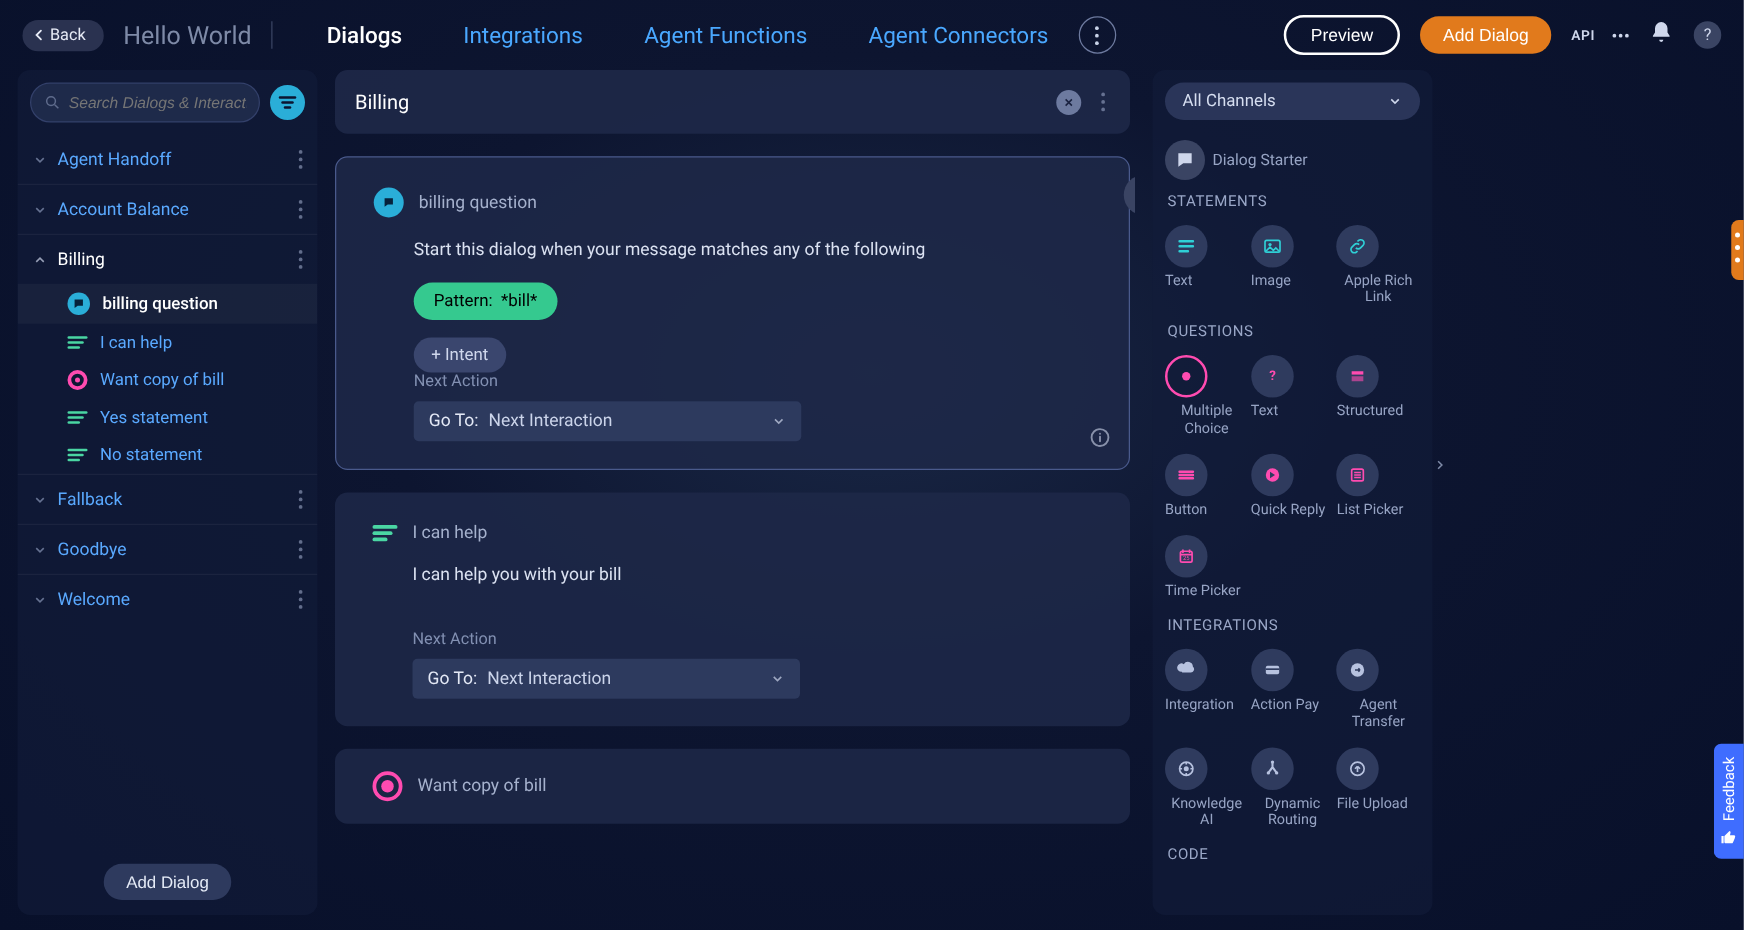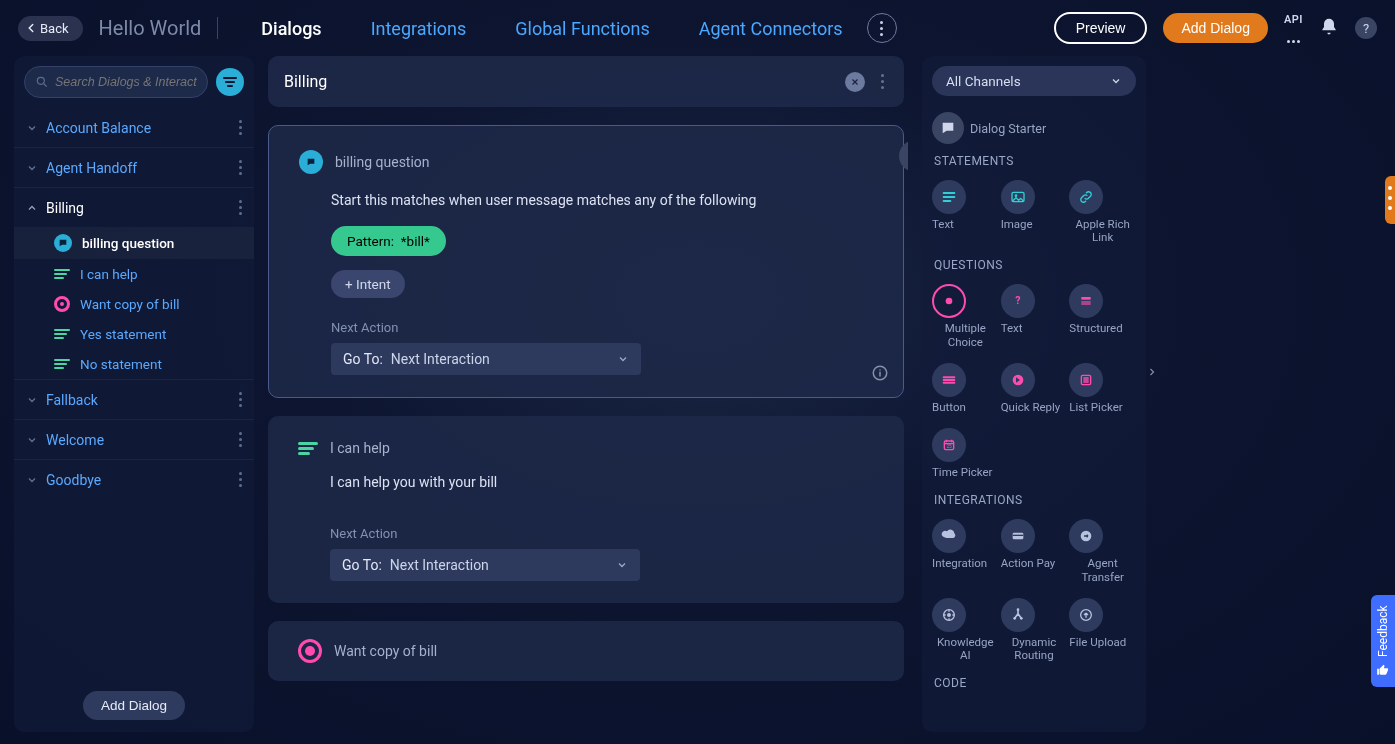--- a/index.html
+++ b/index.html
@@ -55,21 +55,21 @@
   .preview-btn {
     border: 2px solid #fff; border-radius: 20px; padding: 6px 20px;
     color: #fff; background: transparent; font-size: 14px; cursor: pointer;
   }
   .add-dialog-btn {
     background: #e17a1c; color: #fff; border-radius: 20px; padding: 7px 18px;
     font-size: 14px; cursor: pointer; border:none;
   }
   .api-icon {
     font-size: 11px; color:#cfd7ec; font-weight:600; letter-spacing:0.5px; position:relative;
-    display:flex; flex-direction:column; align-items:center; gap:14px; cursor:pointer;
+    display:flex; align-items:center; gap:14px; cursor:pointer;
   }
   .api-dots { display:flex; gap:2px;}
   .api-dots i{width:3px;height:3px;background:#cfd7ec;border-radius:50%;display:block;}
   .bell { cursor:pointer; }
   .bell svg{width:20px;height:20px;fill:#cfd7ec;}
   .help-circle {
     width:22px;height:22px;border-radius:50%;background:#3a4463;display:flex;
     align-items:center;justify-content:center;font-size:13px;color:#cfd7ec;cursor:pointer;
   }
   
@@ -162,21 +162,21 @@
   .card-head{display:flex;align-items:center;gap:12px;margin-bottom:18px;}
   .card-head .tlabel{color:#a5b1cd;font-size:14px;}
   .card-body{padding-left:32px;}
   .desc{color:#dbe2f2;font-size:14px;margin-bottom:18px;}
   .pattern-pill{
     display:inline-block;background:#35c98f;color:#000000;border-radius:18px;
     padding:7px 16px;font-size:13.5px;margin-bottom:14px;
   }
   .intent-pill{
     display:inline-block;background:#3a466e;color:#cfd7ec;border-radius:18px;
-    padding:6px 14px;font-size:13.5px;cursor:pointer;margin-bottom:22px;
+    padding:6px 14px;font-size:13.5px;cursor:pointer;
   }
   .na-label{color:#8290b2;font-size:13px;margin-bottom:8px;}
   .select-box{
     background:#2d3a5e;border-radius:4px;padding:8px 12px;display:flex;align-items:center;
     width:310px;cursor:pointer;font-size:14px;color:#d6def0;
   }
   .select-box .sel-label{color:#e4e9f6;}
   .select-box .sel-val{margin-left:8px;color:#cbd4ea;}
   .select-box svg{width:12px;height:12px;margin-left:auto;opacity:.7;}
   .info-corner{position:absolute;right:14px;bottom:12px;opacity:.6;}
@@ -239,21 +239,21 @@
     <svg viewBox="0 0 24 24">
         <path d="M15 6l-6 6 6 6" fill="none" stroke="#e6eaf5" stroke-width="2.5" stroke-linecap="round"></path>
       </svg>
     <span>Back</span>
   </div>
   <div class="app-title">Hello World</div>
   <div class="vdiv"></div>
   <div class="nav-tabs">
     <div class="nav-tab active">Dialogs</div>
     <div class="nav-tab">Integrations</div>
-    <div class="nav-tab">Global Functions</div>
+    <div class="nav-tab">Agent Functions</div>
     <div class="nav-tab">Agent Connectors</div>
   </div>
   <div class="kebab-circle">
     <span>
         <i></i>
         <i></i>
         <i></i>
       </span>
   </div>
   <div class="topbar-spacer"></div>
@@ -293,32 +293,32 @@
             <i style="width:6px"></i>
           </span>
       </div>
     </div>
 
     <div class="dialog-list">
       <div class="dialog-item">
         <svg class="chev" viewBox="0 0 24 24">
             <path d="M6 9l6 6 6-6" fill="none" stroke="#8a97b8" stroke-width="2.5"></path>
           </svg>
-        <span class="label">Account Balance</span>
+        <span class="label">Agent Handoff</span>
         <span class="kebab-sm">
             <i></i>
             <i></i>
             <i></i>
           </span>
       </div>
       <div class="dialog-item">
         <svg class="chev" viewBox="0 0 24 24">
             <path d="M6 9l6 6 6-6" fill="none" stroke="#8a97b8" stroke-width="2.5"></path>
           </svg>
-        <span class="label">Agent Handoff</span>
+        <span class="label">Account Balance</span>
         <span class="kebab-sm">
             <i></i>
             <i></i>
             <i></i>
           </span>
       </div>
       <div class="dialog-item billing">
         <svg class="chev" viewBox="0 0 24 24">
             <path d="M6 15l6-6 6 6" fill="none" stroke="#cfd7ec" stroke-width="2.5"></path>
           </svg>
@@ -375,32 +375,32 @@
         <span class="kebab-sm">
             <i></i>
             <i></i>
             <i></i>
           </span>
       </div>
       <div class="dialog-item">
         <svg class="chev" viewBox="0 0 24 24">
             <path d="M6 9l6 6 6-6" fill="none" stroke="#8a97b8" stroke-width="2.5"></path>
           </svg>
-        <span class="label">Welcome</span>
+        <span class="label">Goodbye</span>
         <span class="kebab-sm">
             <i></i>
             <i></i>
             <i></i>
           </span>
       </div>
       <div class="dialog-item">
         <svg class="chev" viewBox="0 0 24 24">
             <path d="M6 9l6 6 6-6" fill="none" stroke="#8a97b8" stroke-width="2.5"></path>
           </svg>
-        <span class="label">Goodbye</span>
+        <span class="label">Welcome</span>
         <span class="kebab-sm">
             <i></i>
             <i></i>
             <i></i>
           </span>
       </div>
     </div>
 
     <button class="sidebar-add">Add Dialog</button>
   </div>
@@ -428,21 +428,21 @@
       </div>
       <div class="card-head">
         <span class="icon-bubble chat" style="width:24px;height:24px">
             <svg viewBox="0 0 24 24">
               <path d="M4 4h16v12H10l-6 4V4z"></path>
             </svg>
           </span>
         <span class="tlabel">billing question</span>
       </div>
       <div class="card-body">
-        <div class="desc">Start this matches when user message matches any of the following</div>
+        <div class="desc">Start this dialog when your message matches any of the following</div>
         <div class="pattern-pill">
           <span>Pattern:</span>&nbsp;
           <span>*bill*</span>
         </div><br>
         <div class="intent-pill">+ Intent</div>
         <div class="na-label">Next Action</div>
         <div class="select-box">
           <span class="sel-label">Go To:</span>
           <span class="sel-val">Next Interaction</span>
           <svg viewBox="0 0 24 24">

